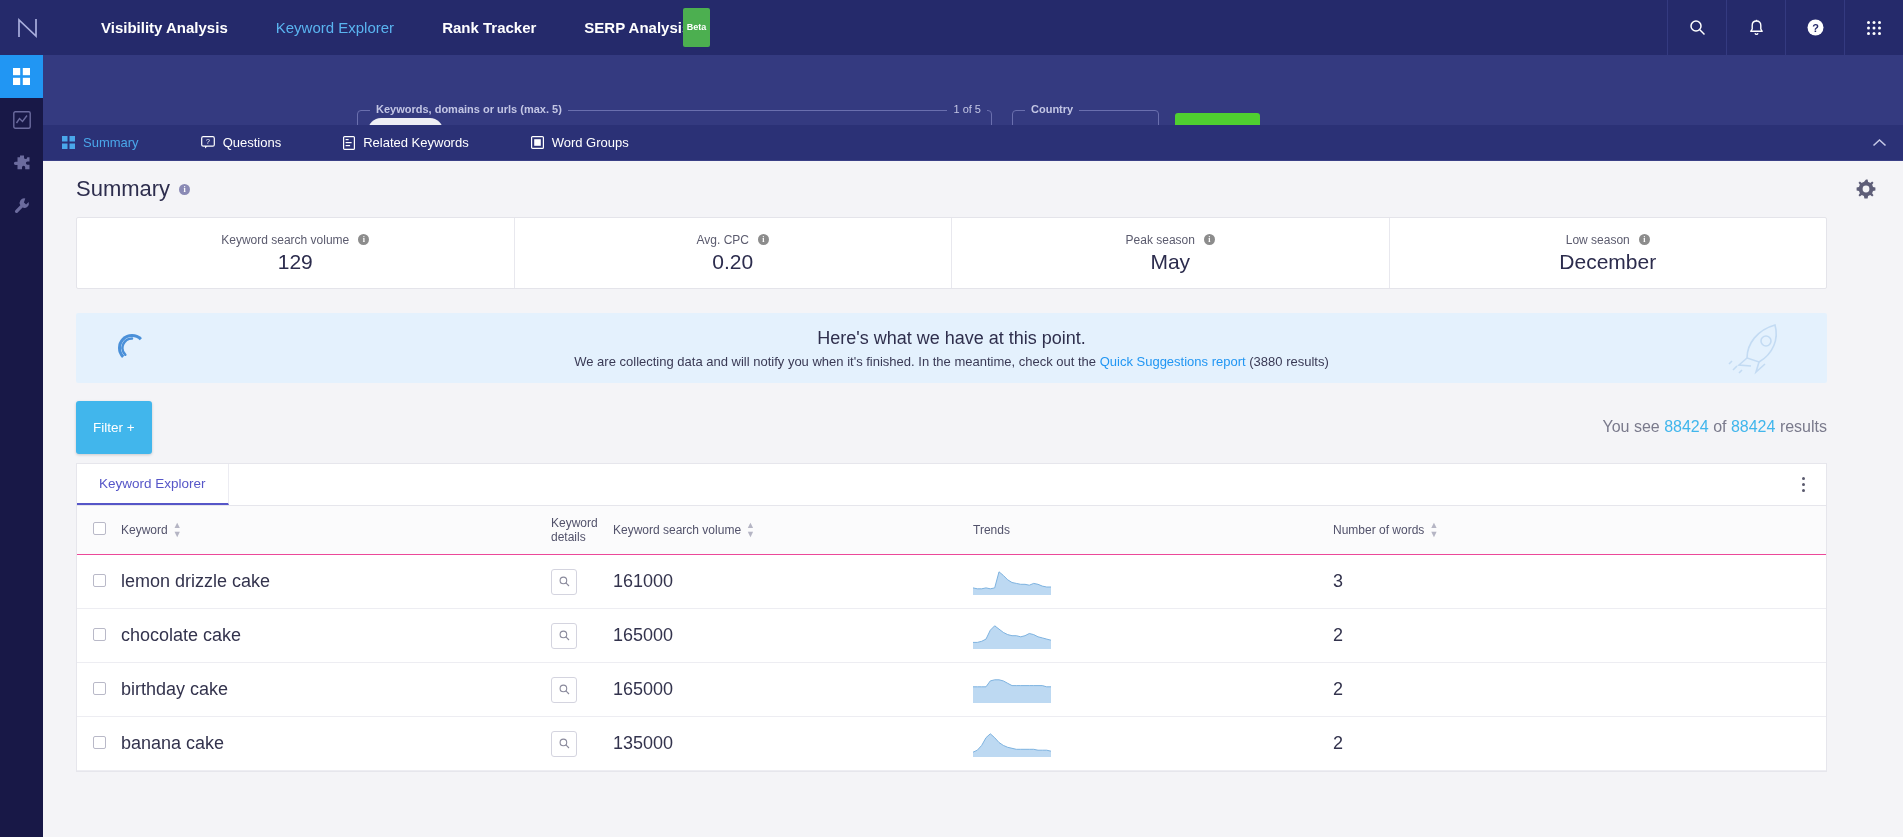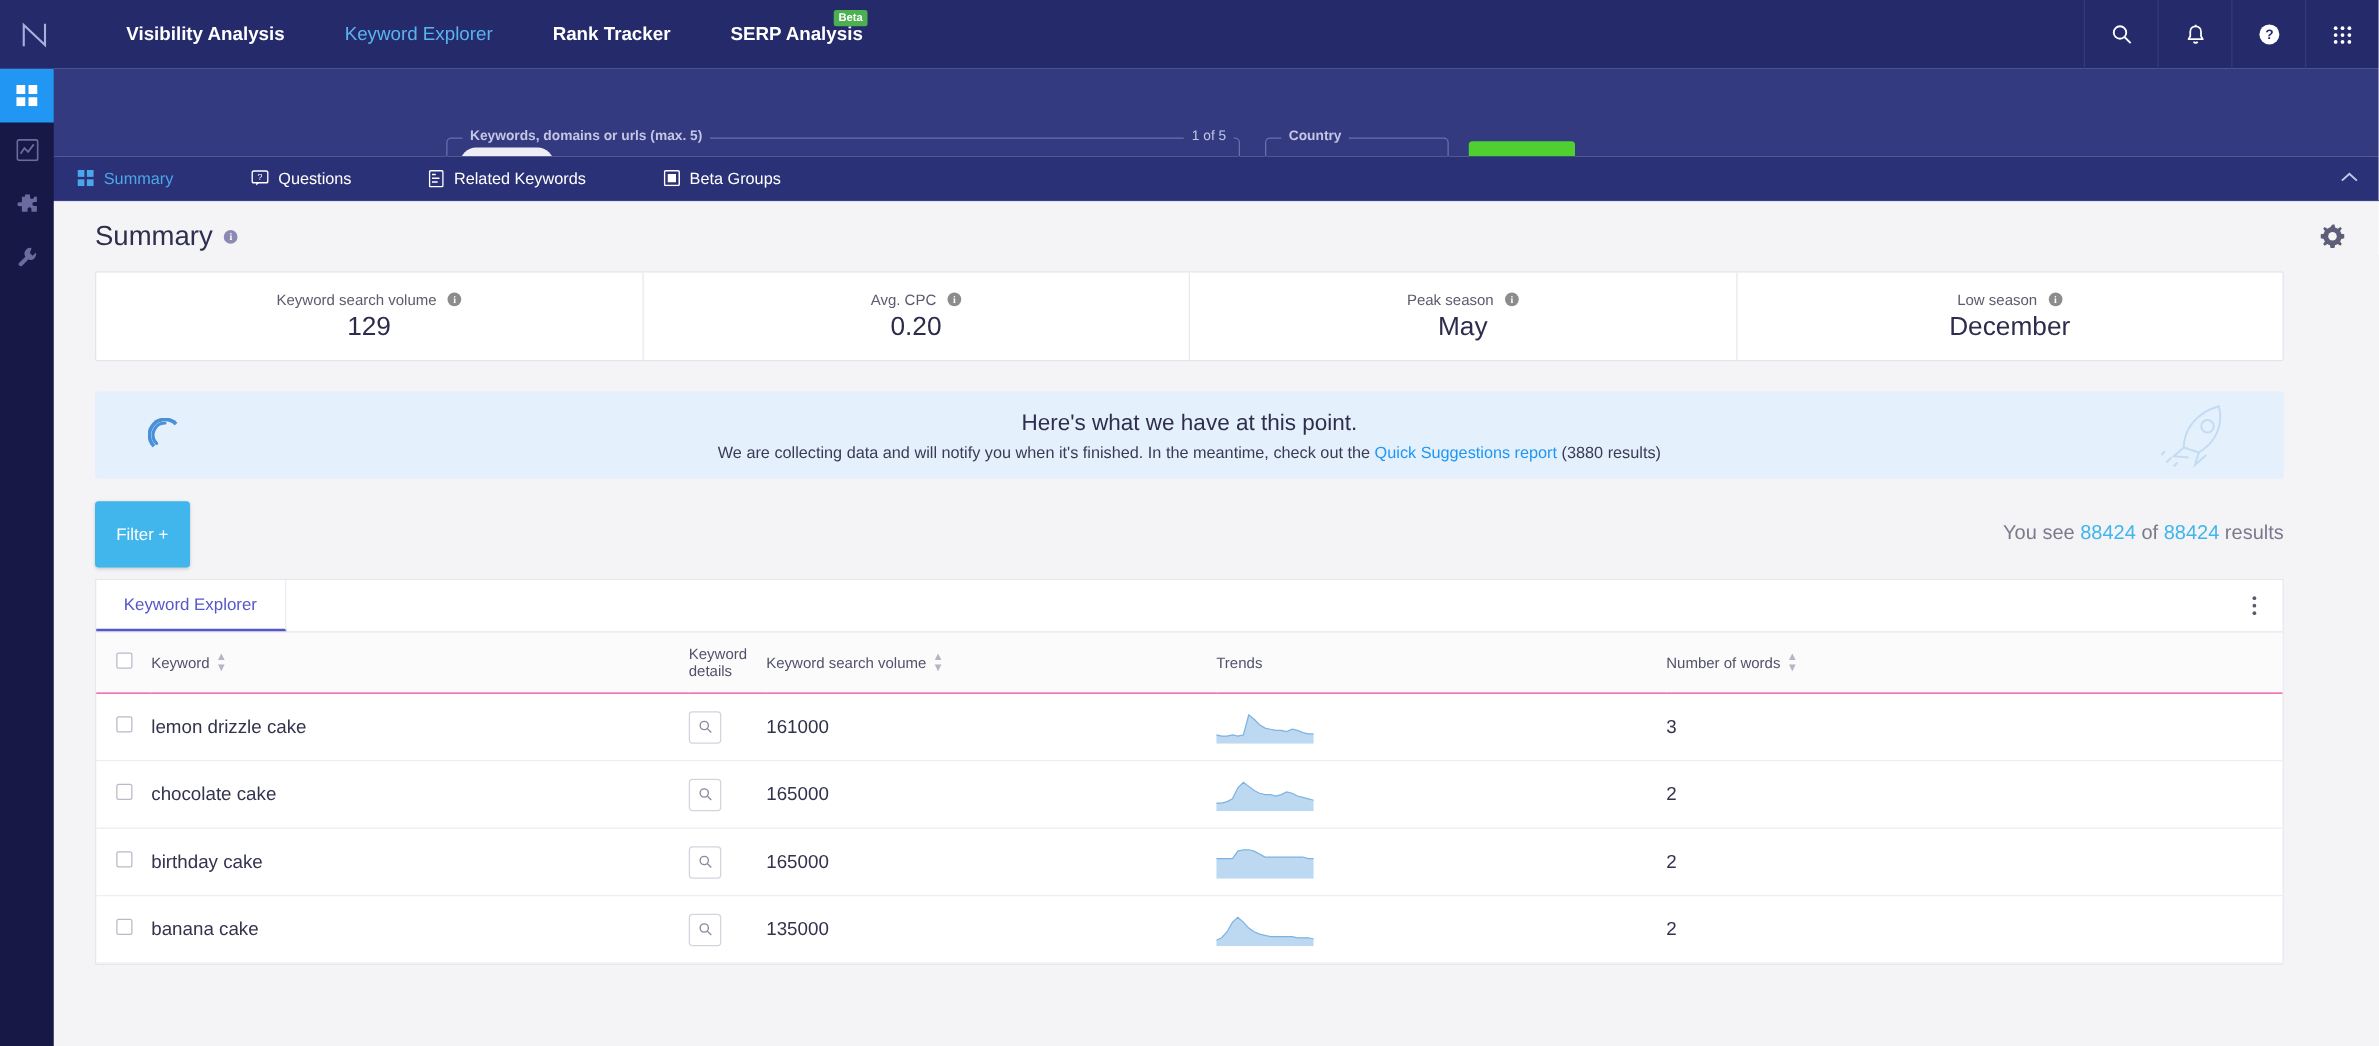--- a/index.html
+++ b/index.html
@@ -18,23 +18,23 @@
   }
   .logo-cell { width: 55px; display: flex; align-items: center; justify-content: center; }
   .logo-cell svg { display: block; }
   .mainnav { display: flex; align-items: center; gap: 0; padding-left: 22px; }
   .mainnav-item {
     position: relative; color: #ffffff; font-size: 15px; font-weight: bold;
     padding: 0 24px; line-height: 55px; white-space: nowrap; cursor: pointer;
   }
   .mainnav-item.active { color: #5ab4f0; font-weight: normal; }
   .beta-badge {
-    position: absolute; top: 8px; right: 20px;
+    position: absolute; top: 8px; right: 4px;
     background: #4caf50; color: #ffffff; font-size: 9px; font-weight: bold;
-    padding: 1px 4px; border-radius: 2px; line-height: 11px;
+    padding: 14px 4px; border-radius: 2px; line-height: 11px;
   }
   .topbar-right { margin-left: auto; display: flex; align-items: stretch; }
   .icon-cell {
     width: 59px; display: flex; align-items: center; justify-content: center;
     border-left: 1px solid #343a80; cursor: pointer;
   }
   .icon-cell svg { display: block; }
 
   
   .searchband {
@@ -200,21 +200,21 @@
   .col-details { width: 62px; }
   .col-volume { width: 360px; }
   .col-trends { width: 360px; }
   .col-words { width: auto; margin-left: 28px; }
   .sort-ico { display: inline-block; margin-left: 5px; color: #b5b5c4; font-size: 9px; line-height: 9px; }
   .hdr-wrap { display: inline-flex; align-items: center; }
   .hdr-two { line-height: 12px; }
 
   tbody td {
     padding: 0; height: 54px; border-bottom: 1px solid #ededf2;
-    font-size: 15px; color: #33334d; vertical-align: middle;
+    font-size: 18px; color: #33334d; vertical-align: middle;
   }
   .cbox {
     width: 13px; height: 13px; border: 1px solid #b9b9c8; border-radius: 2px;
     background: #ffffff; display: inline-block; cursor: pointer;
   }
   .detail-btn {
     width: 26px; height: 26px; border: 1px solid #d4d4df; border-radius: 3px;
     background: #ffffff; display: flex; align-items: center; justify-content: center;
     cursor: pointer;
   }
@@ -338,21 +338,21 @@
         <rect x="2.6" y="9" width="4.5" height="1.2"></rect>
           </g>
       </svg>
       <span>Related Keywords</span>
     </div>
     <div class="subtab">
       <svg width="13" height="13" viewBox="0 0 13 13">
         <rect x="0.6" y="0.6" width="11.8" height="11.8" rx="1" fill="none" stroke="#ffffff" stroke-width="1.2"></rect>
         <rect x="3.2" y="3.2" width="6.6" height="6.6" fill="#ffffff"></rect>
       </svg>
-      <span>Beta Groups</span>
+      <span>Word Groups</span>
     </div>
     <div class="collapse-chevron">
       <svg width="15" height="10" viewBox="0 0 15 10">
         <path d="M1.5 7.5 L7.5 2 L13.5 7.5" fill="none" stroke="#c5c8e6" stroke-width="1.6"></path>
       </svg>
     </div>
   </div>
 
   <div class="body-scroll">
 

